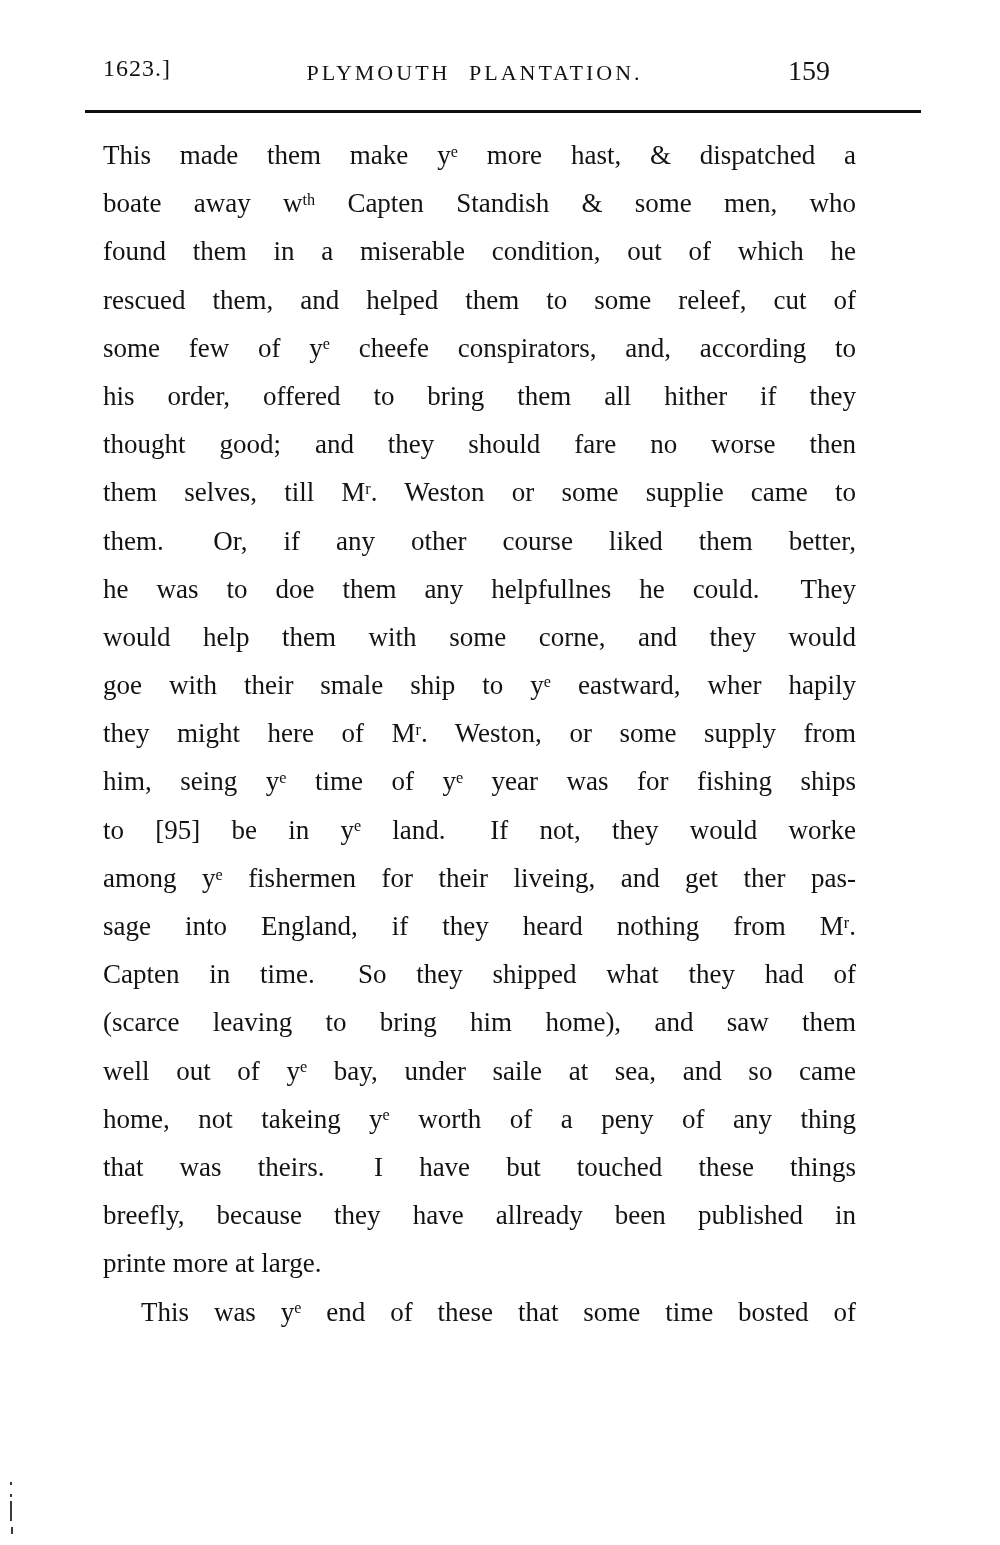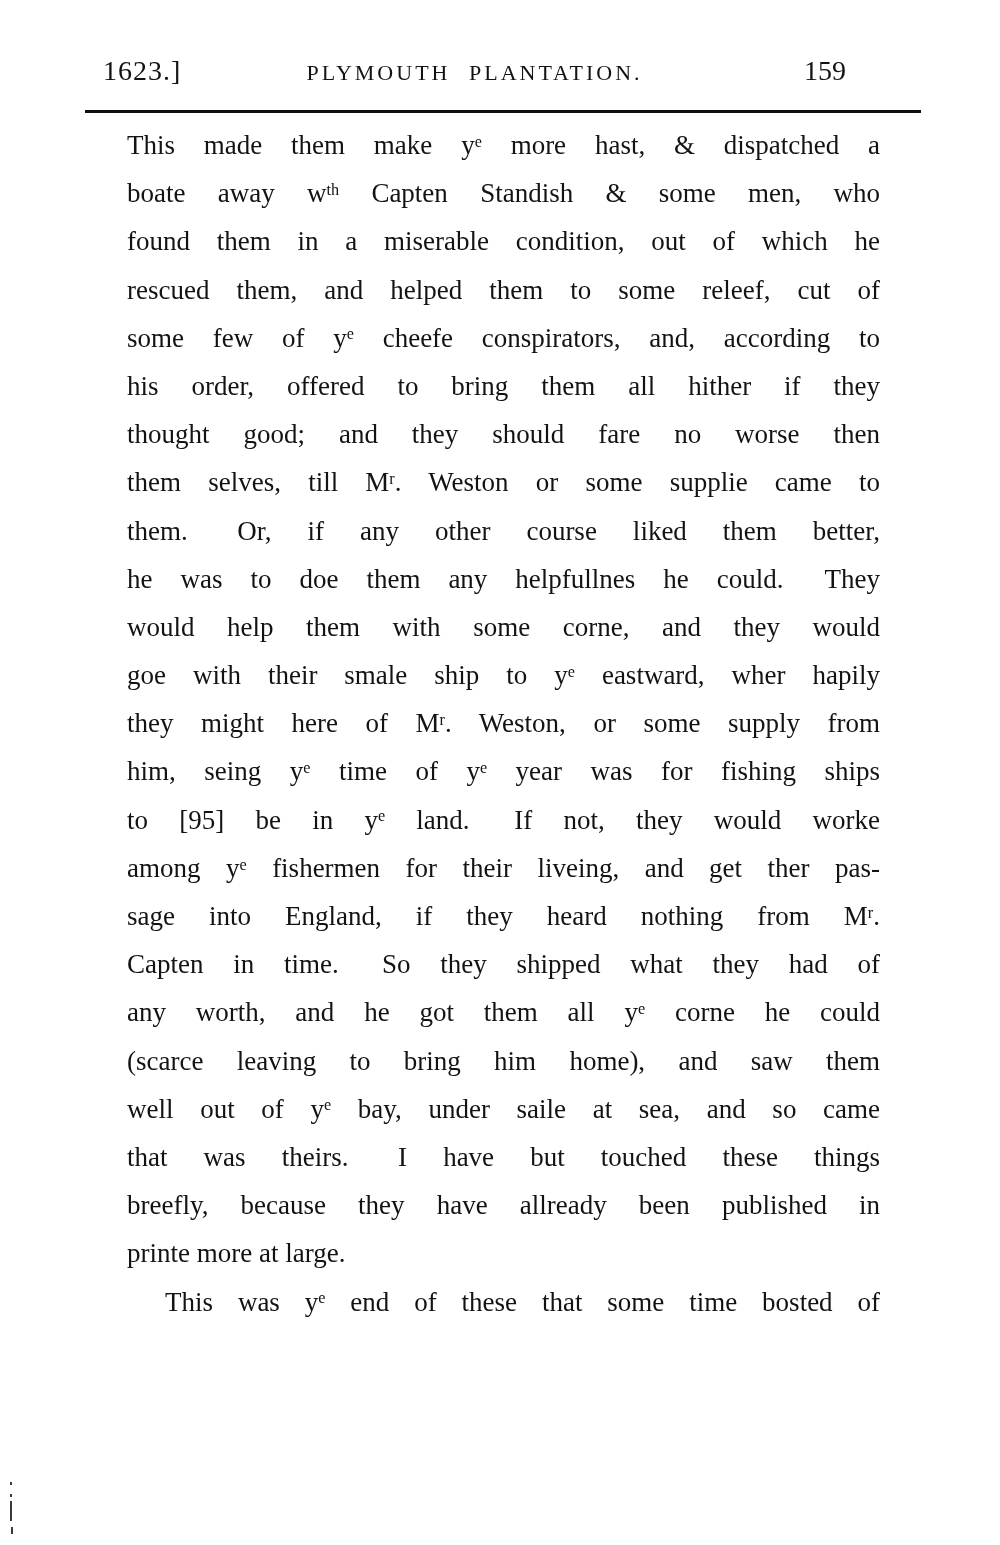--- a/index.html
+++ b/index.html
@@ -16,55 +16,54 @@
     position: absolute;
     top: 55px;
     left: 103px;
     width: 743px;
     height: 38px;
   }
   .header .year {
     position: absolute;
     left: 0;
     top: 0;
-    font-size: 28px;
+    font-size: 24px;
     letter-spacing: 1px;
   }
   .header .title {
     position: absolute;
     left: 50%;
     transform: translateX(-50%);
     top: 5px;
     font-size: 22px;
     letter-spacing: 3px;
     word-spacing: 10px;
     white-space: nowrap;
   }
   .header .pagenum {
     position: absolute;
-    right: 0;
+    right: 16px;
     top: 0;
     font-size: 28px;
   }
   .rule {
     position: absolute;
     left: 85px;
     top: 110px;
     width: 836px;
     height: 3px;
     background: #0e0e0e;
   }
   .body-text {
     position: absolute;
     left: 103px;
-    top: 121px;
+    top: 131px;
     width: 753px;
     font-size: 27px;
     line-height: 48.2px;
-    margin-left: 24px;
   }
   .line {
     text-align: justify;
     text-align-last: justify;
     height: 48.2px;
     overflow: hidden;
   }
   .line.endpara { text-align-last: left; }
   .line.indent { text-indent: 38px; }
   .line sup {
@@ -107,23 +106,23 @@
       <div class="line">them.  Or, if any other course liked them better,</div>
       <div class="line">he was to doe them any helpfullnes he could.  They</div>
       <div class="line">would help them with some corne, and they would</div>
       <div class="line">goe with their smale ship to y<sup>e</sup> eastward, wher hapily</div>
       <div class="line">they might here of M<sup>r</sup>. Weston, or some supply from</div>
       <div class="line">him, seing y<sup>e</sup> time of y<sup>e</sup> year was for fishing ships</div>
       <div class="line">to [95] be in y<sup>e</sup> land.  If not, they would worke</div>
       <div class="line">among y<sup>e</sup> fishermen for their liveing, and get ther pas-</div>
       <div class="line">sage into England, if they heard nothing from M<sup>r</sup>.</div>
       <div class="line">Capten in time.  So they shipped what they had of</div>
-      <div class="line">any worth, and he got them all y<sup>e</sup> corne he could</div>
       <div class="line">(scarce leaving to bring him home), and saw them</div>
       <div class="line">well out of y<sup>e</sup> bay, under saile at sea, and so came</div>
+      <div class="line">home, not takeing y<sup>e</sup> worth of a peny of any thing</div>
       <div class="line">that was theirs.  I have but touched these things</div>
       <div class="line">breefly, because they have allready been published in</div>
       <div class="line endpara">printe more at large.</div>
       <div class="line indent">This was y<sup>e</sup> end of these that some time bosted of</div>
     </div>
 
   <div class="artifact a1"></div>
   <div class="artifact a2"></div>
   <div class="artifact a3"></div>
   <div class="artifact a4"></div>

